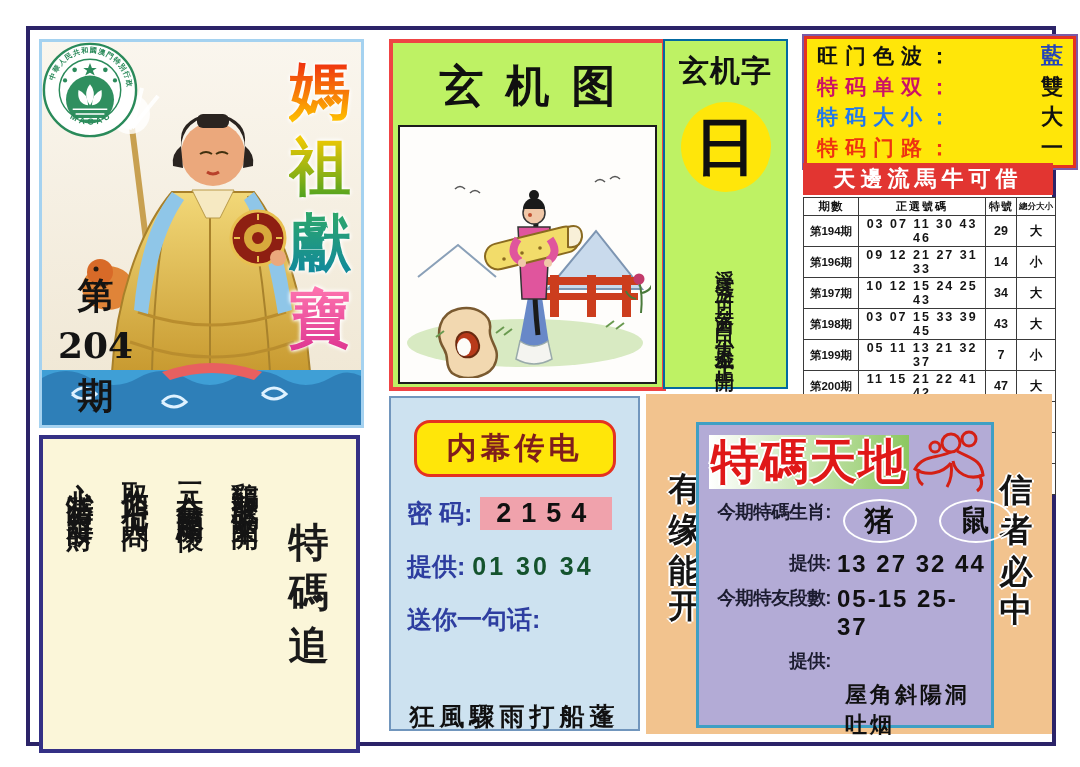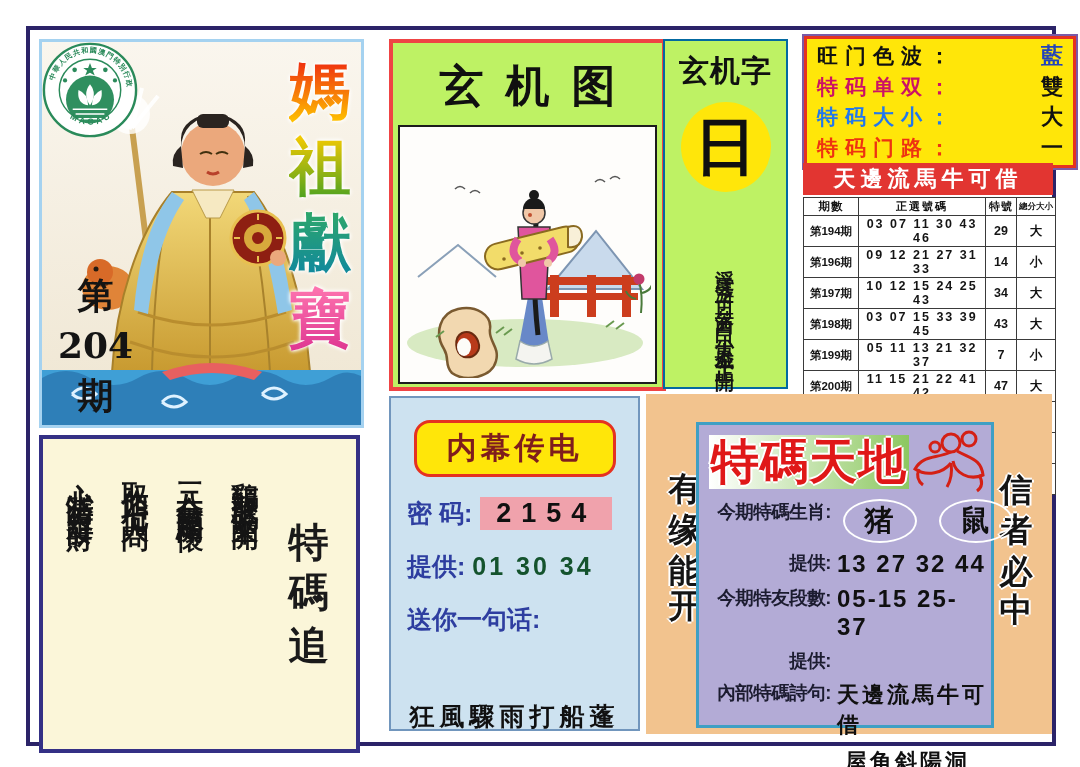--- a/index.html
+++ b/index.html
@@ -428,23 +428,19 @@
             <span class="tema-label">提供:</span>
             <span class="tema-val">13 27 32 44</span>
           </div>
           <div class="tema-row">
             <span class="tema-label">今期特友段數:</span>
             <span class="tema-val">05-15  25-37</span>
           </div>
           <div class="tema-row">
             <span class="tema-label">提供:</span>
           </div>
-          <div class="tema-row">
-            <span class="tema-label">內部特碼詩句:</span>
-            <span class="tema-val tema-poem">天邊流馬牛可借</span>
-          </div>
           <div class="tema-poem tema-poem2">屋角斜陽洞吐烟</div>
         </div>
       </div>
     </div>
 
   </div>
 </div>
 
 </body></html>

